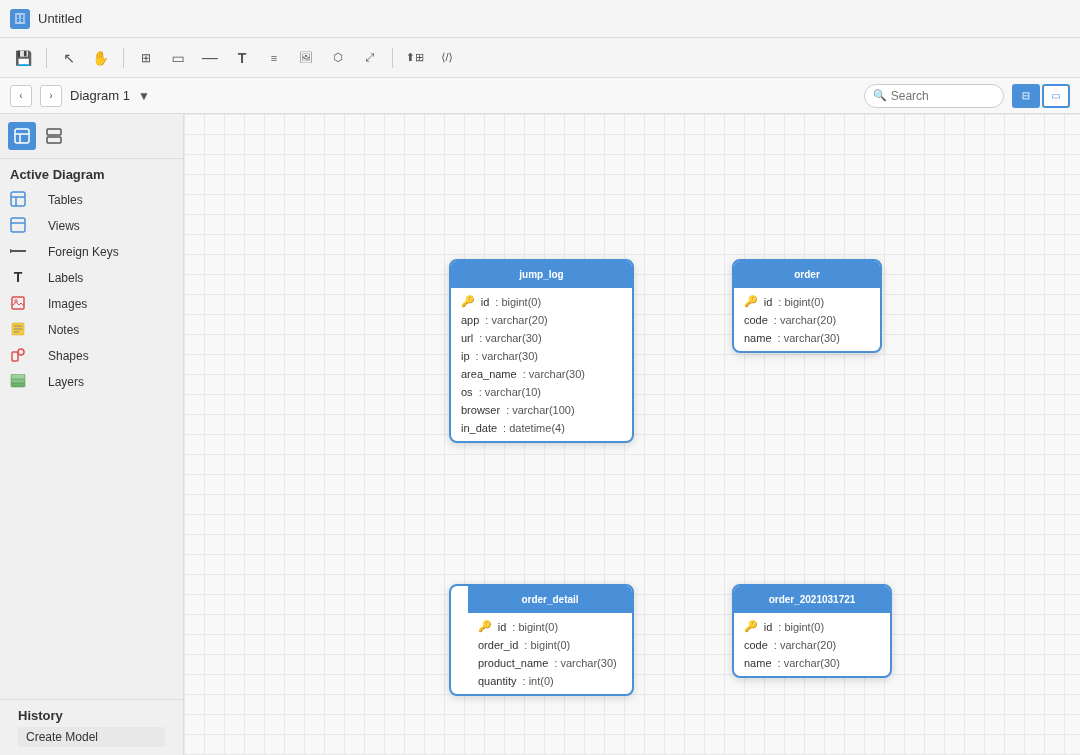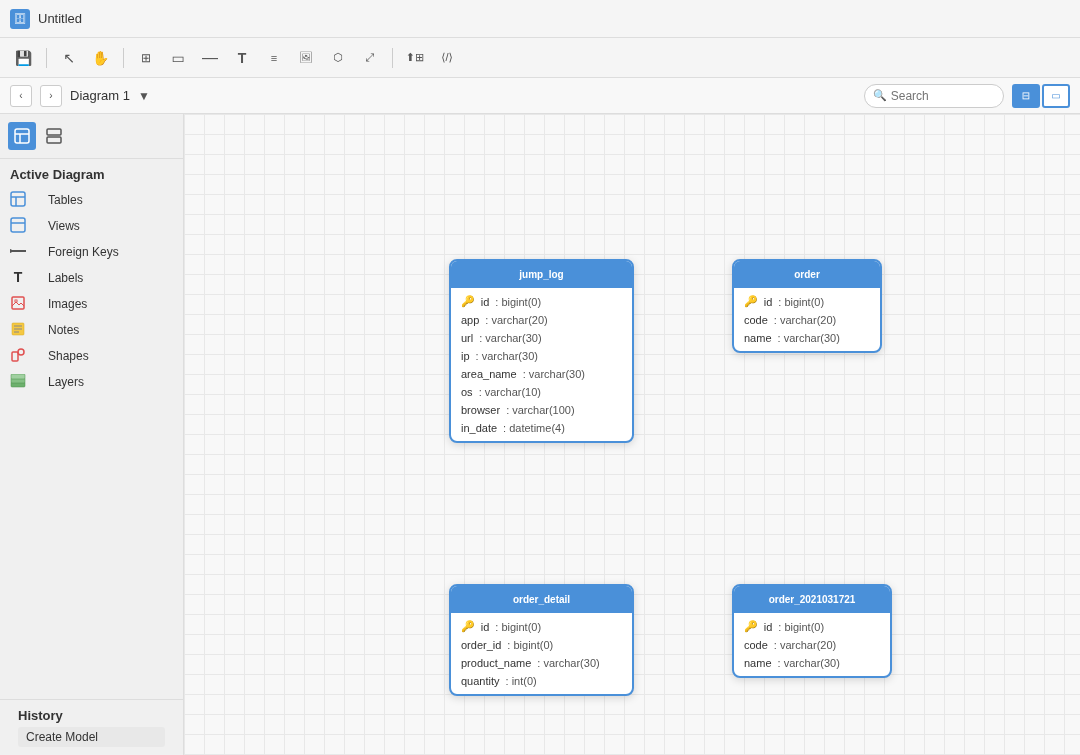--- a/index.html
+++ b/index.html
@@ -268,21 +268,21 @@
             <span class="db-field-name">code</span>
             <span class="db-field-type">: varchar(20)</span>
           </div>
         <div class="db-table-row">
             <span class="db-field-name">name</span>
             <span class="db-field-type">: varchar(30)</span>
           </div>
       </div>
     </div>
 
-    <div class="db-table" style="left:265px; top:470px; min-width:185px;">
+    <div class="db-table" style="left:265px; top:470px; min-width:185px;padding-left:17px;">
       <div class="db-table-header">order_detail</div>
       <div class="db-table-body">
         <div class="db-table-row">
           <span class="key-icon">🔑</span>
           <span class="db-field-name">id</span>
           <span class="db-field-type">: bigint(0)</span>
         </div>
         <div class="db-table-row">
             <span class="db-field-name">order_id</span>
             <span class="db-field-type">: bigint(0)</span>

